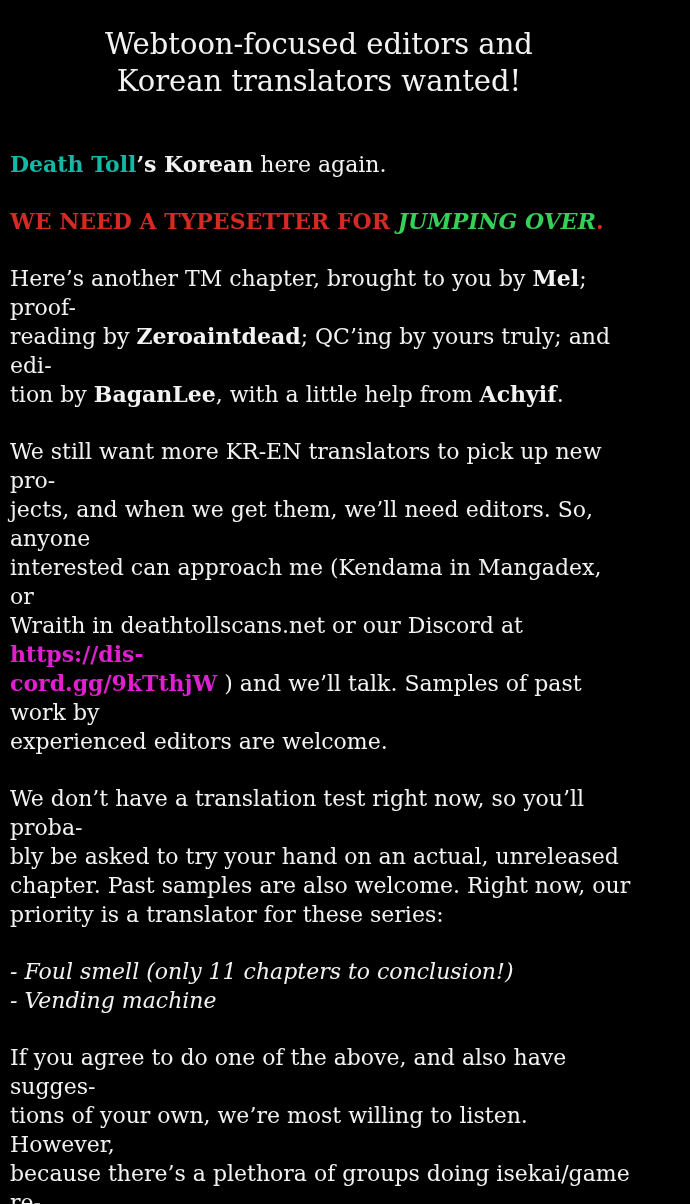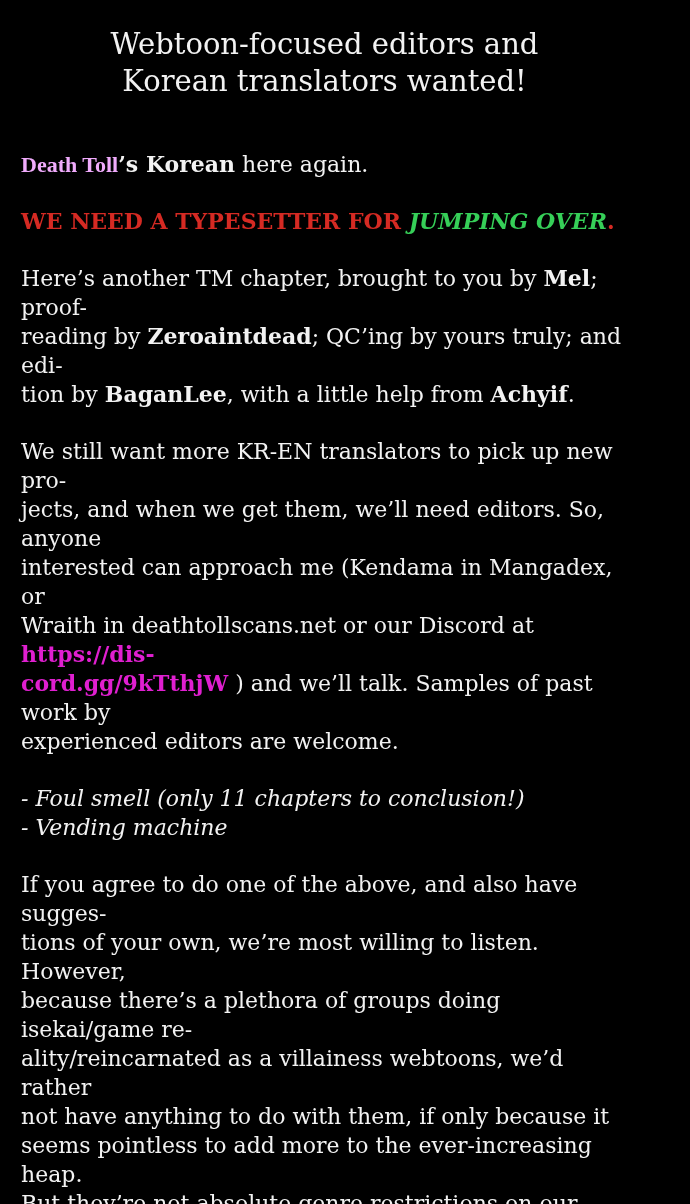--- a/index.html
+++ b/index.html
@@ -3,21 +3,21 @@
 <meta charset="utf-8">
 <style>
   html, body { margin: 0; padding: 0; background: #000; }
   .page {
     position: relative;
     width: 638px;
     height: 1204px;
     background: #000000;
     overflow: hidden;
     box-sizing: border-box;
-    padding: 26px 6px 0 21px;
+    padding: 26px 6px 0 10px;
     font-family: "DejaVu Serif", serif;
     color: #f2f2f2;
   }
   .title {
     font-size: 29px;
     line-height: 37px;
     font-weight: normal;
     text-align: center;
     white-space: pre-line;
     margin: 0 0 50px 0;
@@ -31,21 +31,22 @@
   .b { font-weight: bold; }
   .i { font-style: italic; }
 </style>
 </head>
 <body>
 
 <div class="page">
   <h1 class="title">Webtoon-focused editors and
 Korean translators wanted!</h1>
   <div id="body-text">
-      <div class="para"><span class="b" style="color: #f0abfc; font-family: Liberation Serif, serif;">Death Toll</span><span class="b">’s </span><span class="b">Korean</span><span> here again.</span></div>
+      <div class="para"><span class="b" style="color: #14b8a6;">Death Toll</span><span class="b">’s </span><span class="b">Korean</span><span> here again.</span></div>
       <div class="para"><span class="b" style="color: rgb(213, 42, 35);">WE NEED A TYPESETTER FOR </span><span class="b i" style="color: rgb(54, 207, 88);">JUMPING OVER</span><span class="b" style="color: rgb(213, 42, 35);">.</span></div>
       <div class="para"><span>Here’s another TM chapter, brought to you by </span><span class="b">Mel</span><span>; proof-<br>reading by </span><span class="b">Zeroaintdead</span><span>; QC’ing by yours truly; and edi-<br>tion by </span><span class="b">BaganLee</span><span>, with a little help from </span><span class="b">Achyif</span><span>.</span></div>
       <div class="para"><span>We still want more KR-EN translators to pick up new pro-<br>jects, and when we get them, we’ll need editors. So, anyone<br>interested can approach me (Kendama in Mangadex, or<br>Wraith in deathtollscans.net or our Discord at </span><span class="b" style="color: rgb(224, 31, 208);">https://dis-<br>cord.gg/9kTthjW</span><span> ) and we’ll talk. Samples of past work by<br>experienced editors are welcome.</span></div>
+      <div class="para"><span>We don’t have a translation test right now, so you’ll proba-<br>bly be asked to try your hand on an actual, unreleased<br>chapter. Past samples are also welcome. Right now, our<br>priority is a translator for these series:</span></div>
       <div class="para"><span class="i">- Foul smell (only 11 chapters to conclusion!)<br>- Vending machine</span></div>
       <div class="para"><span>If you agree to do one of the above, and also have sugges-<br>tions of your own, we’re most willing to listen. However,<br>because there’s a plethora of groups doing isekai/game re-<br>ality/reincarnated as a villainess webtoons, we’d rather<br>not have anything to do with them, if only because it<br>seems pointless to add more to the ever-increasing heap.<br>But they’re not absolute genre restrictions on our part.</span></div>
       <div class="para"><span>P.S.: This is a hobby. No money editors whatsoever.</span></div>
     </div>
 </div>
 
 </body></html>

